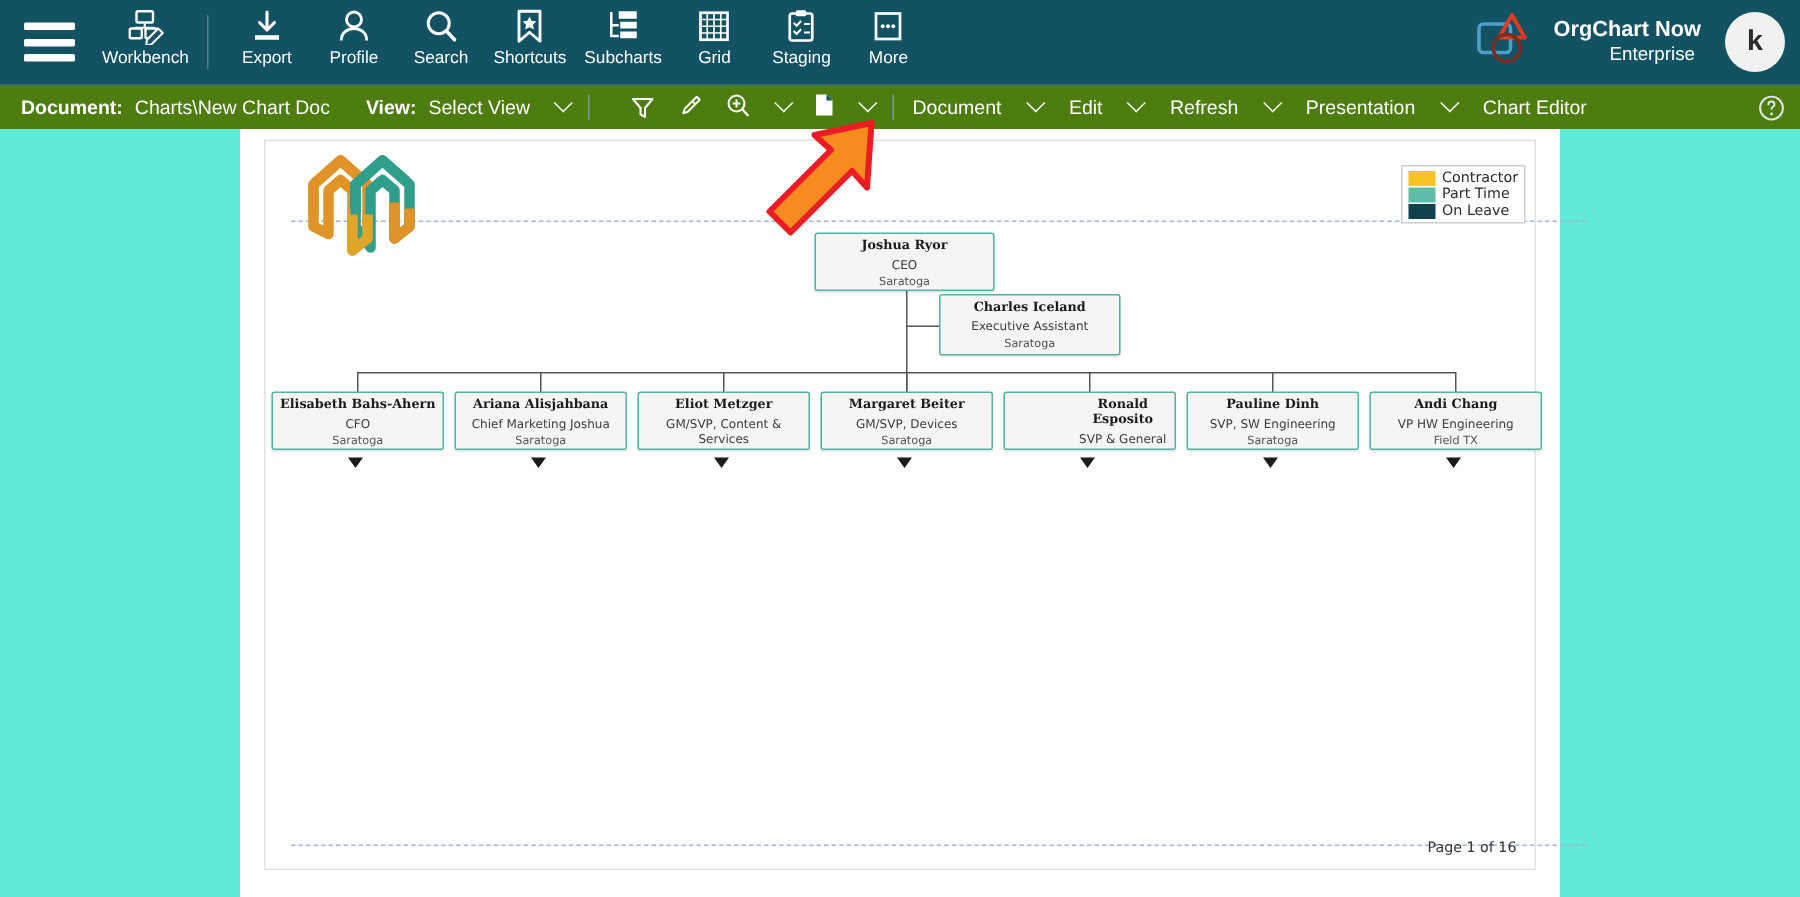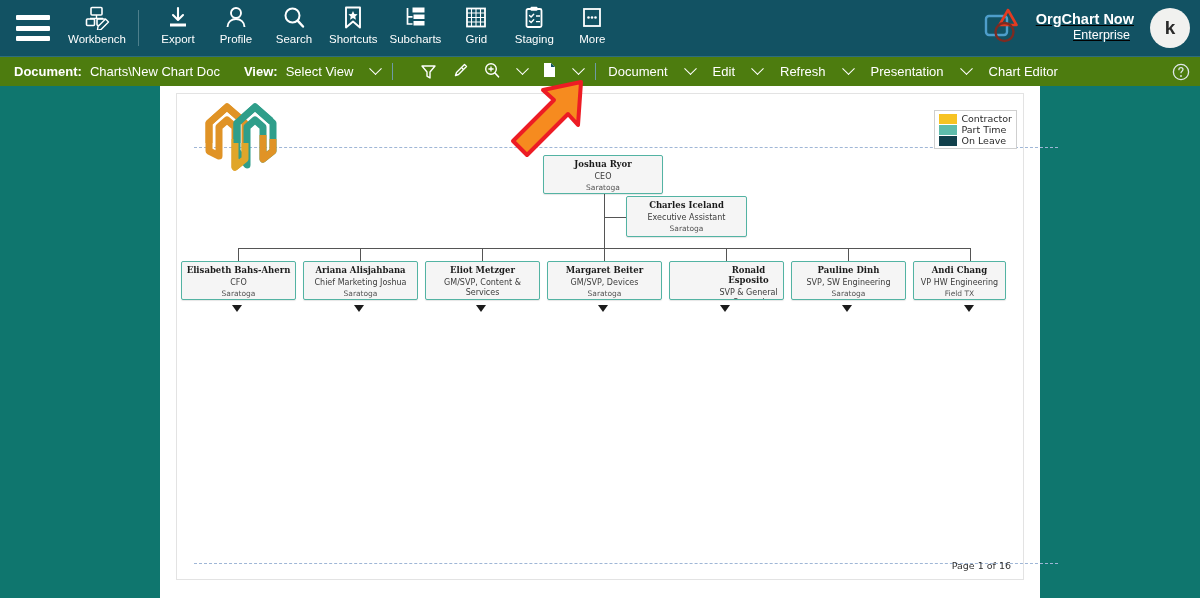--- a/index.html
+++ b/index.html
@@ -29,21 +29,21 @@
     height: 48px;
   }
   .tb-item .tb-ico { height: 27px; display: flex; align-items: center; justify-content: center; }
   .tb-item .tb-lbl { font-size: 11.5px; margin-top: 2px; white-space: nowrap; }
   .tb-divider {
     width: 1px; height: 36px; background: #4d7f8c; margin: 0 10px 0 6px;
   }
 
   #brand {
     position: absolute; right: 66px; top: 4px;
-    display: flex; align-items: center; gap: 7px; text-decoration: underline;
+    display: flex; align-items: center; gap: 7px;
   }
   #brand .brand-text { color: #ffffff; line-height: 1.15; }
   #brand .brand-name { font-size: 14.5px; font-weight: bold; }
   #brand .brand-sub { font-size: 12.5px; text-align: right; padding-right: 4px; }
   #avatar {
     position: absolute; right: 10px; top: 8px;
     width: 40px; height: 40px; border-radius: 50%;
     background: #f1f1ef; color: #2a2a2a;
     display: flex; align-items: center; justify-content: center;
     font-size: 19px; font-weight: bold; cursor: pointer;
@@ -63,21 +63,21 @@
   .dt-sep { width: 1px; height: 17px; background: #6e9aa5; margin: 0 12px; }
   .dt-ico { cursor: pointer; margin-left: 16px; display: flex; align-items: center; }
   .caret { display: inline-block; width: 9px; height: 9px;
            border-right: 1.6px solid #ffffff; border-bottom: 1.6px solid #ffffff;
            transform: rotate(45deg) translate(-2px,-2px); }
   #help-icon { position: absolute; right: 10px; top: 6px; cursor: pointer; }
 
   
   #workspace {
     position: absolute; left: 0; top: 86px; width: 1200px; height: 512px;
-    background: #0f766e;
+    background: #5eead4;
   }
   #page {
     position: absolute; left: 160px; top: 0px; width: 880px; height: 512px;
     background: #ffffff;
   }
   #page-inner {
     position: absolute; left: 16px; top: 7px; width: 848px; height: 487px;
     border: 1px solid #e3e3e3; background: #ffffff;
   }
   #dashed-area {
@@ -443,21 +443,21 @@
       </div>
       <div class="expander" style="left:543px; top:211px;"></div>
 
       <div class="node" style="left:614px; top:167px; width:115px; height:39px;">
         <div class="nm">Pauline Dinh</div>
         <div class="ti">SVP, SW Engineering</div>
         <div class="lo">Saratoga</div>
       </div>
       <div class="expander" style="left:665px; top:211px;"></div>
 
-      <div class="node" style="left:736px; top:167px; width:93px; height:39px;">
+      <div class="node" style="left:736px; top:167px; width:115px; height:39px;">
         <div class="nm">Andi Chang</div>
         <div class="ti">VP HW Engineering</div>
         <div class="lo">Field TX</div>
       </div>
       <div class="expander" style="left:787px; top:211px;"></div>
 
       <div id="page-footer">Page 1 of 16</div>
     </div>
   </div>
 </div>

